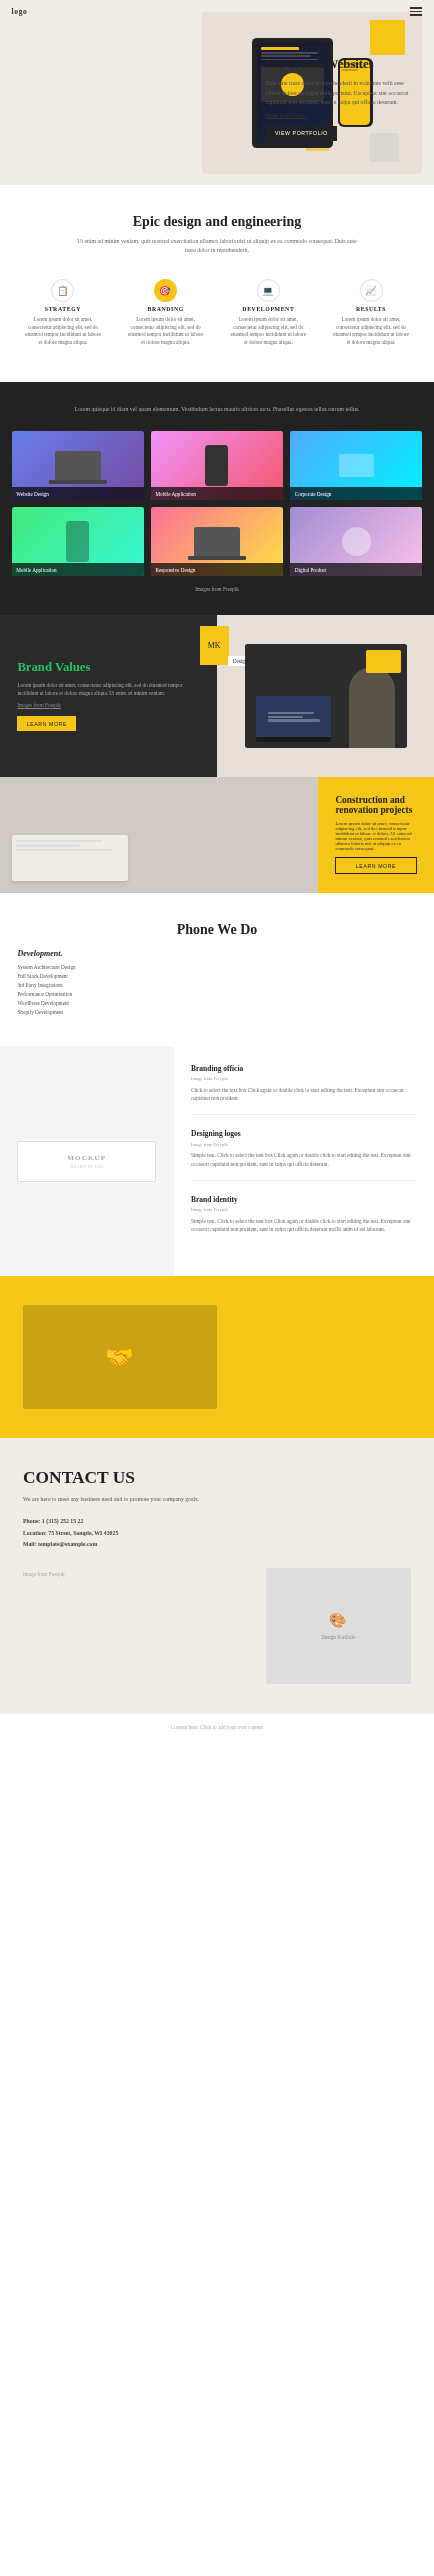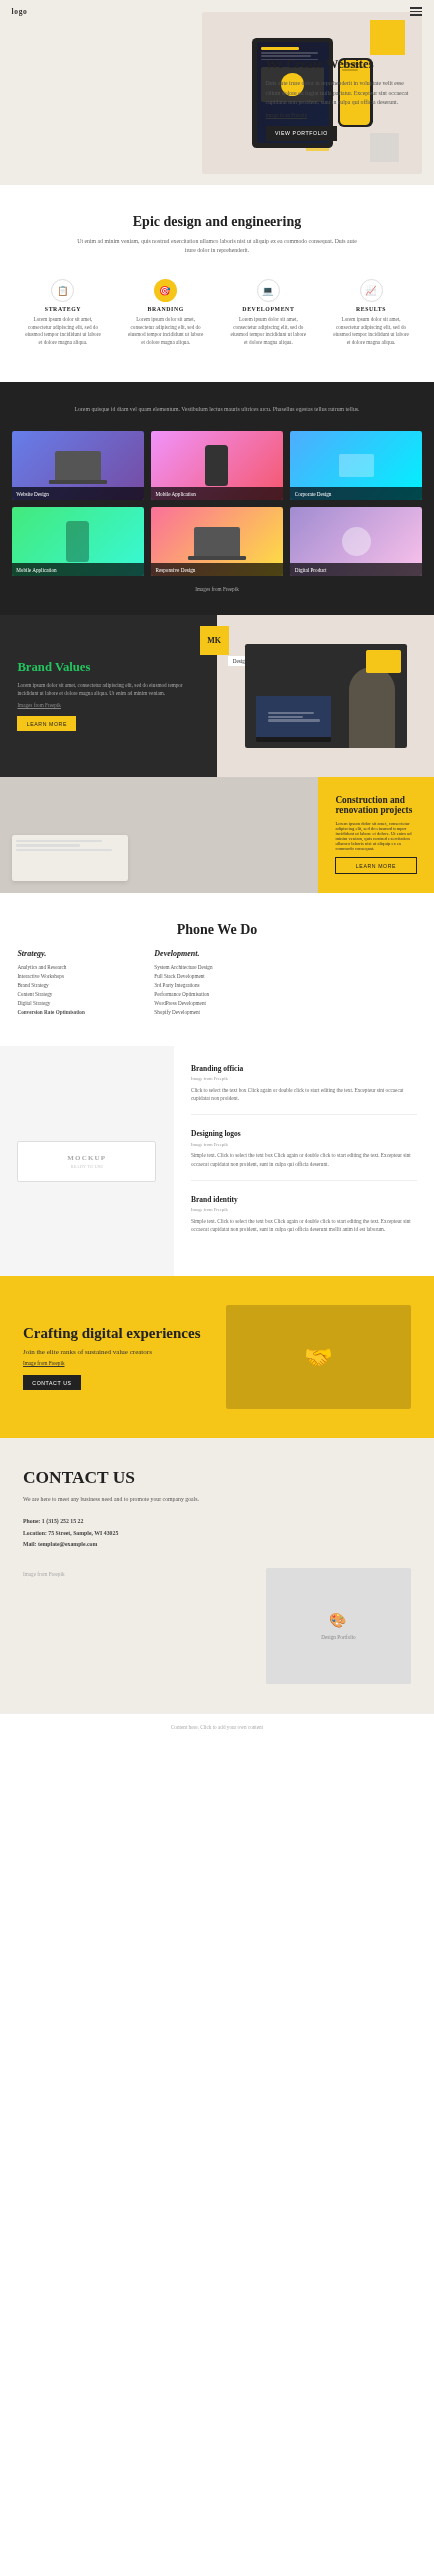--- a/index.html
+++ b/index.html
@@ -172,24 +172,24 @@
     }
     .brand-right {
       width: 50%;
       background: #e8e0d8;
       padding: 11.6px;
       display: flex; align-items: center; justify-content: center;
     }
     .mk-badge {
       position: absolute;
       top: 11.6px; right: -11.6px;
-      width: 29px; height: 29px;
+      width: 29px; height: 39px;
       background: #f5c518;
       display: flex; align-items: center; justify-content: center;
-      font-size: 8px; font-weight: bold; color: #222;
+      font-size: 8px; font-weight: normal; color: #222;
     }
     .design-badge {
       position: absolute;
       top: 41px; right: -35px;
       background: #fff;
       padding: 2.3px 4.6px;
       font-size: 5.2px; color: #333;
     }
     .btn-outline-dark {
       border: 1.2px solid #222; color: #222;
@@ -519,29 +519,20 @@
       <p style="font-size:4.6px;color:#333;margin:5.8px 0;">Lorem ipsum dolor sit amet, consectetur adipiscing elit, sed do eiusmod tempor incididunt ut labore et dolore. Ut enim ad minim veniam, quis nostrud exercitation ullamco laboris nisi ut aliquip ex ea commodo consequat.</p>
       <button class="btn-outline-dark">LEARN MORE</button>
     </div>
   </div>
 </div>
 
 <section class="what-section">
   <h2 class="section-title">Phone We Do</h2>
   <div class="what-grid">
     <div class="what-col">
-      <div class="what-col-title">Strategy.</div>
-      <div class="what-item">Analytics and Research</div>
-      <div class="what-item">Interactive Workshops</div>
-      <div class="what-item">Brand Strategy</div>
-      <div class="what-item">Content Strategy</div>
-      <div class="what-item">Digital Strategy</div>
-      <div class="what-item bold">Conversion Rate Optimisation</div>
-    </div>
-    <div class="what-col">
       <div class="what-col-title">Development.</div>
       <div class="what-item">System Architecture Design</div>
       <div class="what-item">Full Stack Development</div>
       <div class="what-item">3rd Party Integrations</div>
       <div class="what-item">Performance Optimisation</div>
       <div class="what-item">WordPress Development</div>
       <div class="what-item">Shopify Development</div>
     </div>
   </div>
 </section>
@@ -566,26 +557,20 @@
     </div>
     <div class="service-entry">
       <div class="service-entry-title">Brand identity</div>
       <div class="service-entry-label">Image from Freepik</div>
       <div class="service-entry-text">Simple text. Click to select the text box Click again or double click to start editing the text. Excepteur sint occaecat cupidatat non proident, sunt in culpa qui officia deserunt mollit anim id est laborum.</div>
     </div>
   </div>
 </section>
 
 <section class="crafting-section">
-  <div class="crafting-left">
-    <h2 class="crafting-title">Crafting digital experiences</h2>
-    <p class="crafting-subtitle">Join the elite ranks of sustained value creators</p>
-    <span class="crafting-link">Image from Freepik</span>
-    <button class="btn-dark">CONTACT US</button>
-  </div>
   <div class="crafting-right">
 
     <div style="width:100%;height:100%;background:rgba(0,0,0,0.08);border-radius:2.3px;display:flex;align-items:center;justify-content:center;">
       <div style="font-size:23px;">🤝</div>
     </div>
   </div>
 </section>
 
 <section class="contact-section">
   <h2 class="contact-title">CONTACT US</h2>

